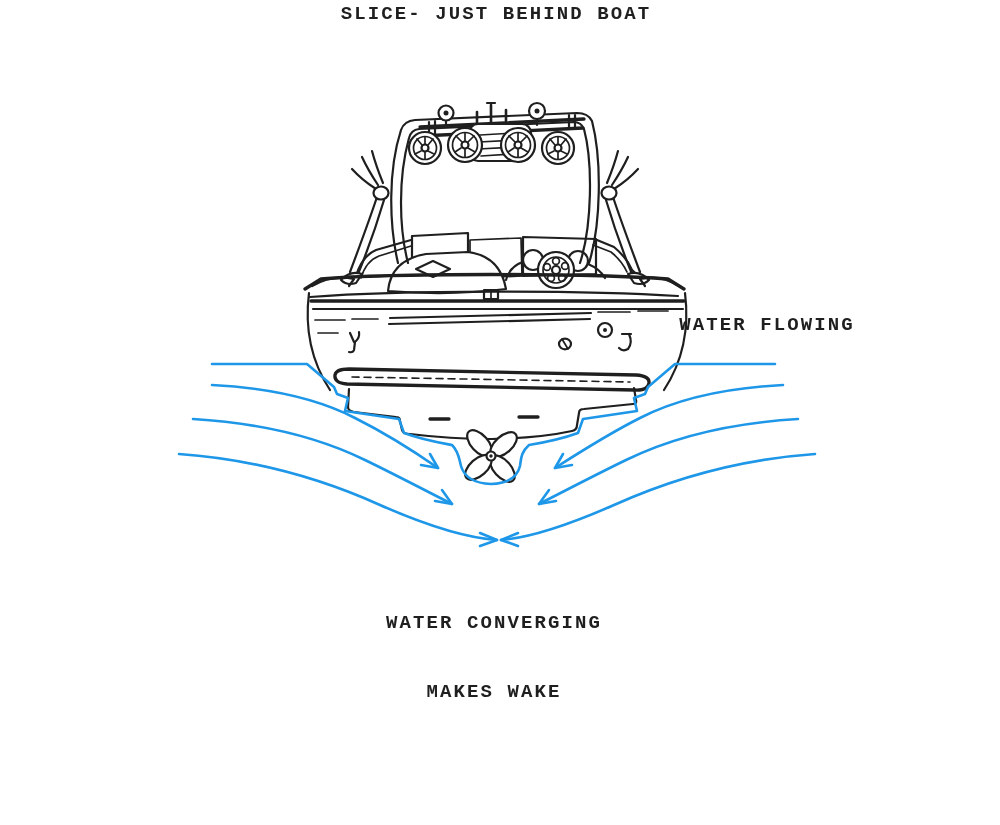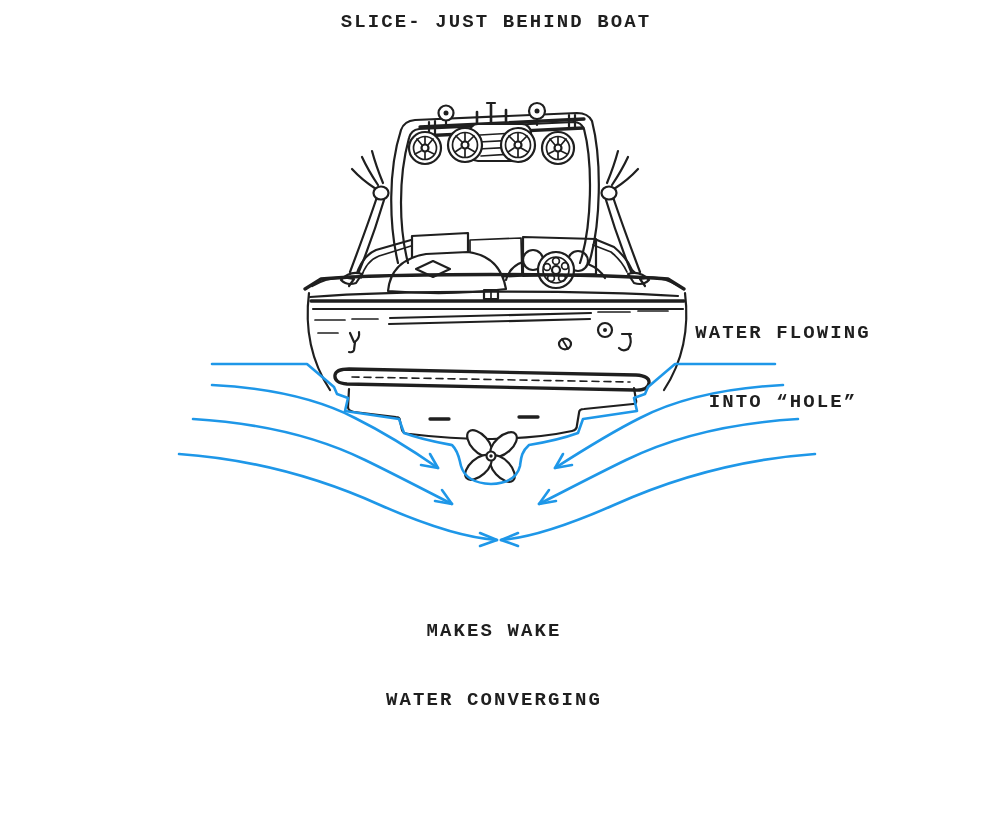--- a/index.html
+++ b/index.html
@@ -7,24 +7,24 @@
     width:1000px;height:825px;position:relative;overflow:hidden;
     background:var(--background,#fff);
     font-family:"Liberation Mono","DejaVu Sans Mono",monospace;
   }
   .stage{position:absolute;inset:0;width:1000px;height:825px;}
   .label{
     position:absolute;
     font:700 19px/23px "Liberation Mono","DejaVu Sans Mono",monospace;
     letter-spacing:2.1px;
     color:var(--ink,#1f1f1f);
-    text-align:center;white-space:pre;margin-top:8px;
+    text-align:center;white-space:pre;
   }
   .title{left:0;top:3px;width:992px;}
-  .right-note{left:668px;top:268px;width:230px;}
+  .right-note{left:652px;top:268px;width:230px;}
   .bottom-note{left:344px;top:566px;width:300px;}
   svg.scene{position:absolute;left:0;top:0;}
   
   .scene *{stroke:var(--ink,#1f1f1f);fill:none;stroke-width:2.2;stroke-linecap:round;stroke-linejoin:round;}
   .scene .w{fill:#fff;}
   .scene .fillink{fill:var(--ink,#1f1f1f);stroke:none;}
   .scene .b{stroke-width:3.3;}
   .scene .m{stroke-width:2.6;}
   .scene .t{stroke-width:1.7;}
   .scene .dash{stroke-dasharray:7 5;stroke-width:1.6;}
@@ -236,20 +236,19 @@
     <g>
       <path class="flow" d="M815,454 C744,459 674,478 614,505 C564,527 527,538 501,540"></path>
       <path class="flow" d="M501,540 L518,533 M501,540 L518,546"></path>
     </g>
   </svg>
 
   <div class="label title">SLICE- JUST BEHIND BOAT</div>
 
   <div class="label right-note">
     <div>WATER FLOWING</div>
-    <div>INTO “HOLE”</div>
   </div>
 
   <div class="label bottom-note">
+    <div>WATER CONVERGING</div>
     <div>MAKES WAKE</div>
-    <div>WATER CONVERGING</div>
   </div>
 </div>
 
 </body></html>

